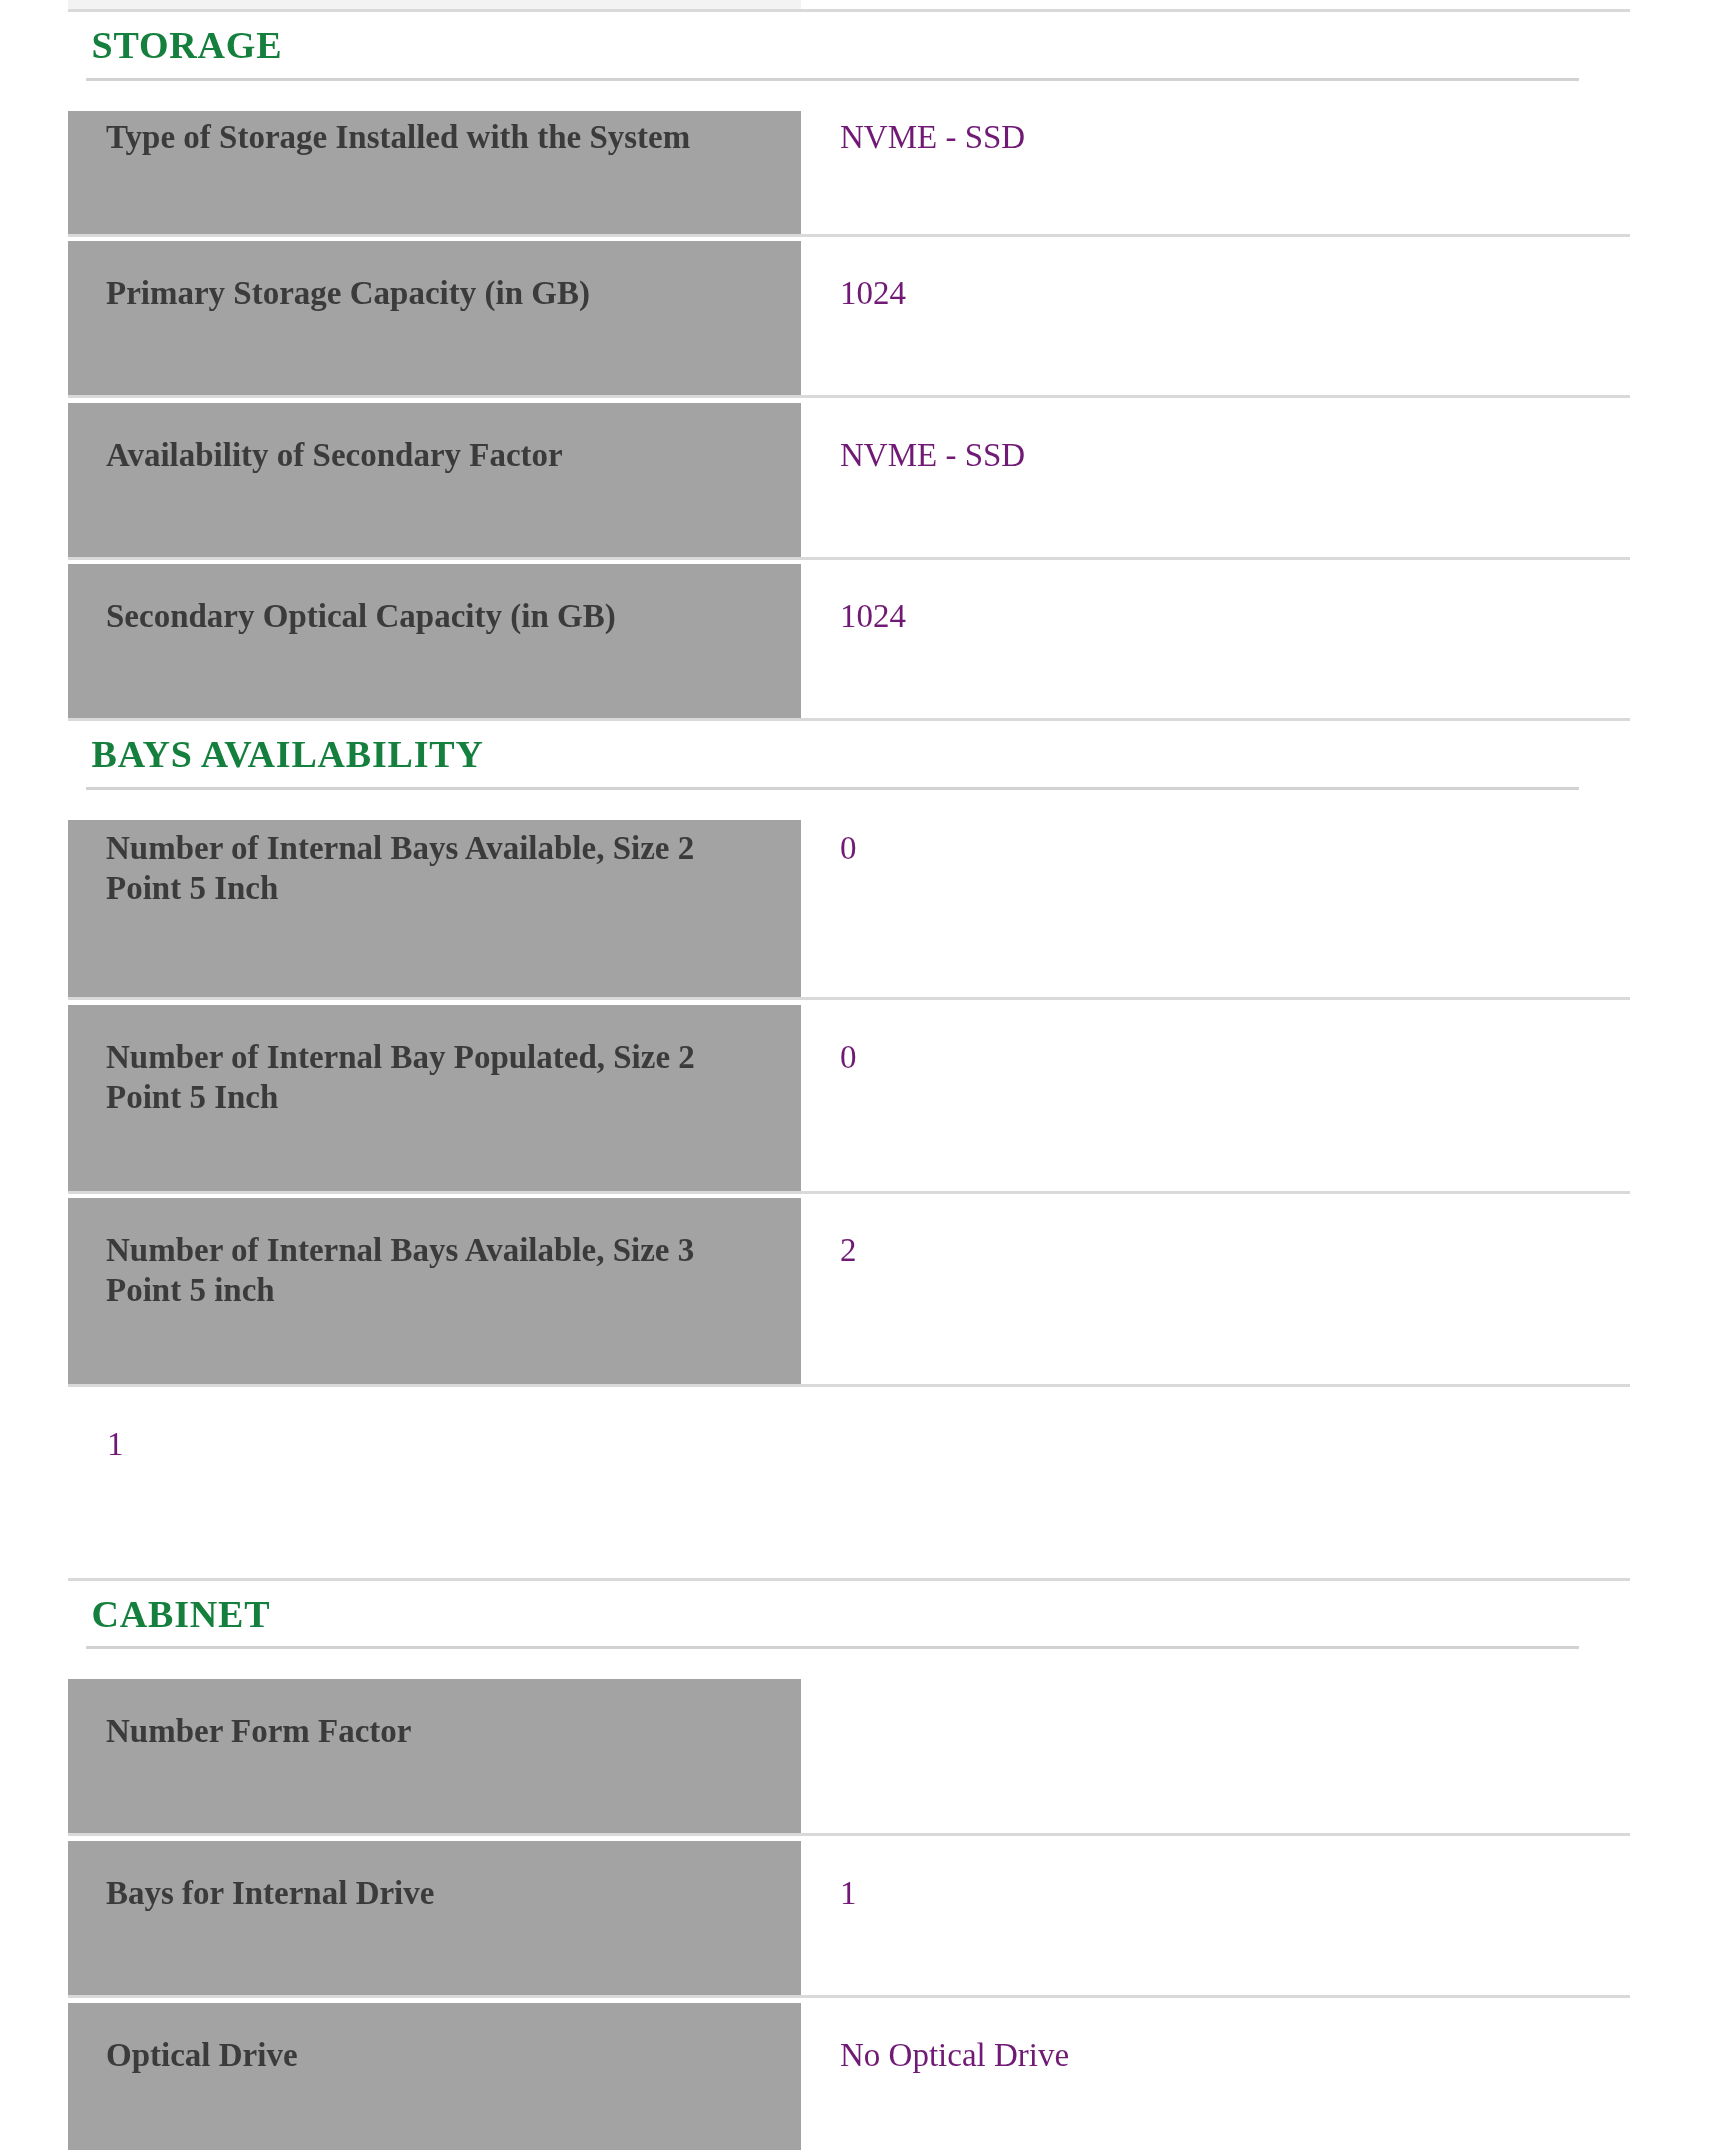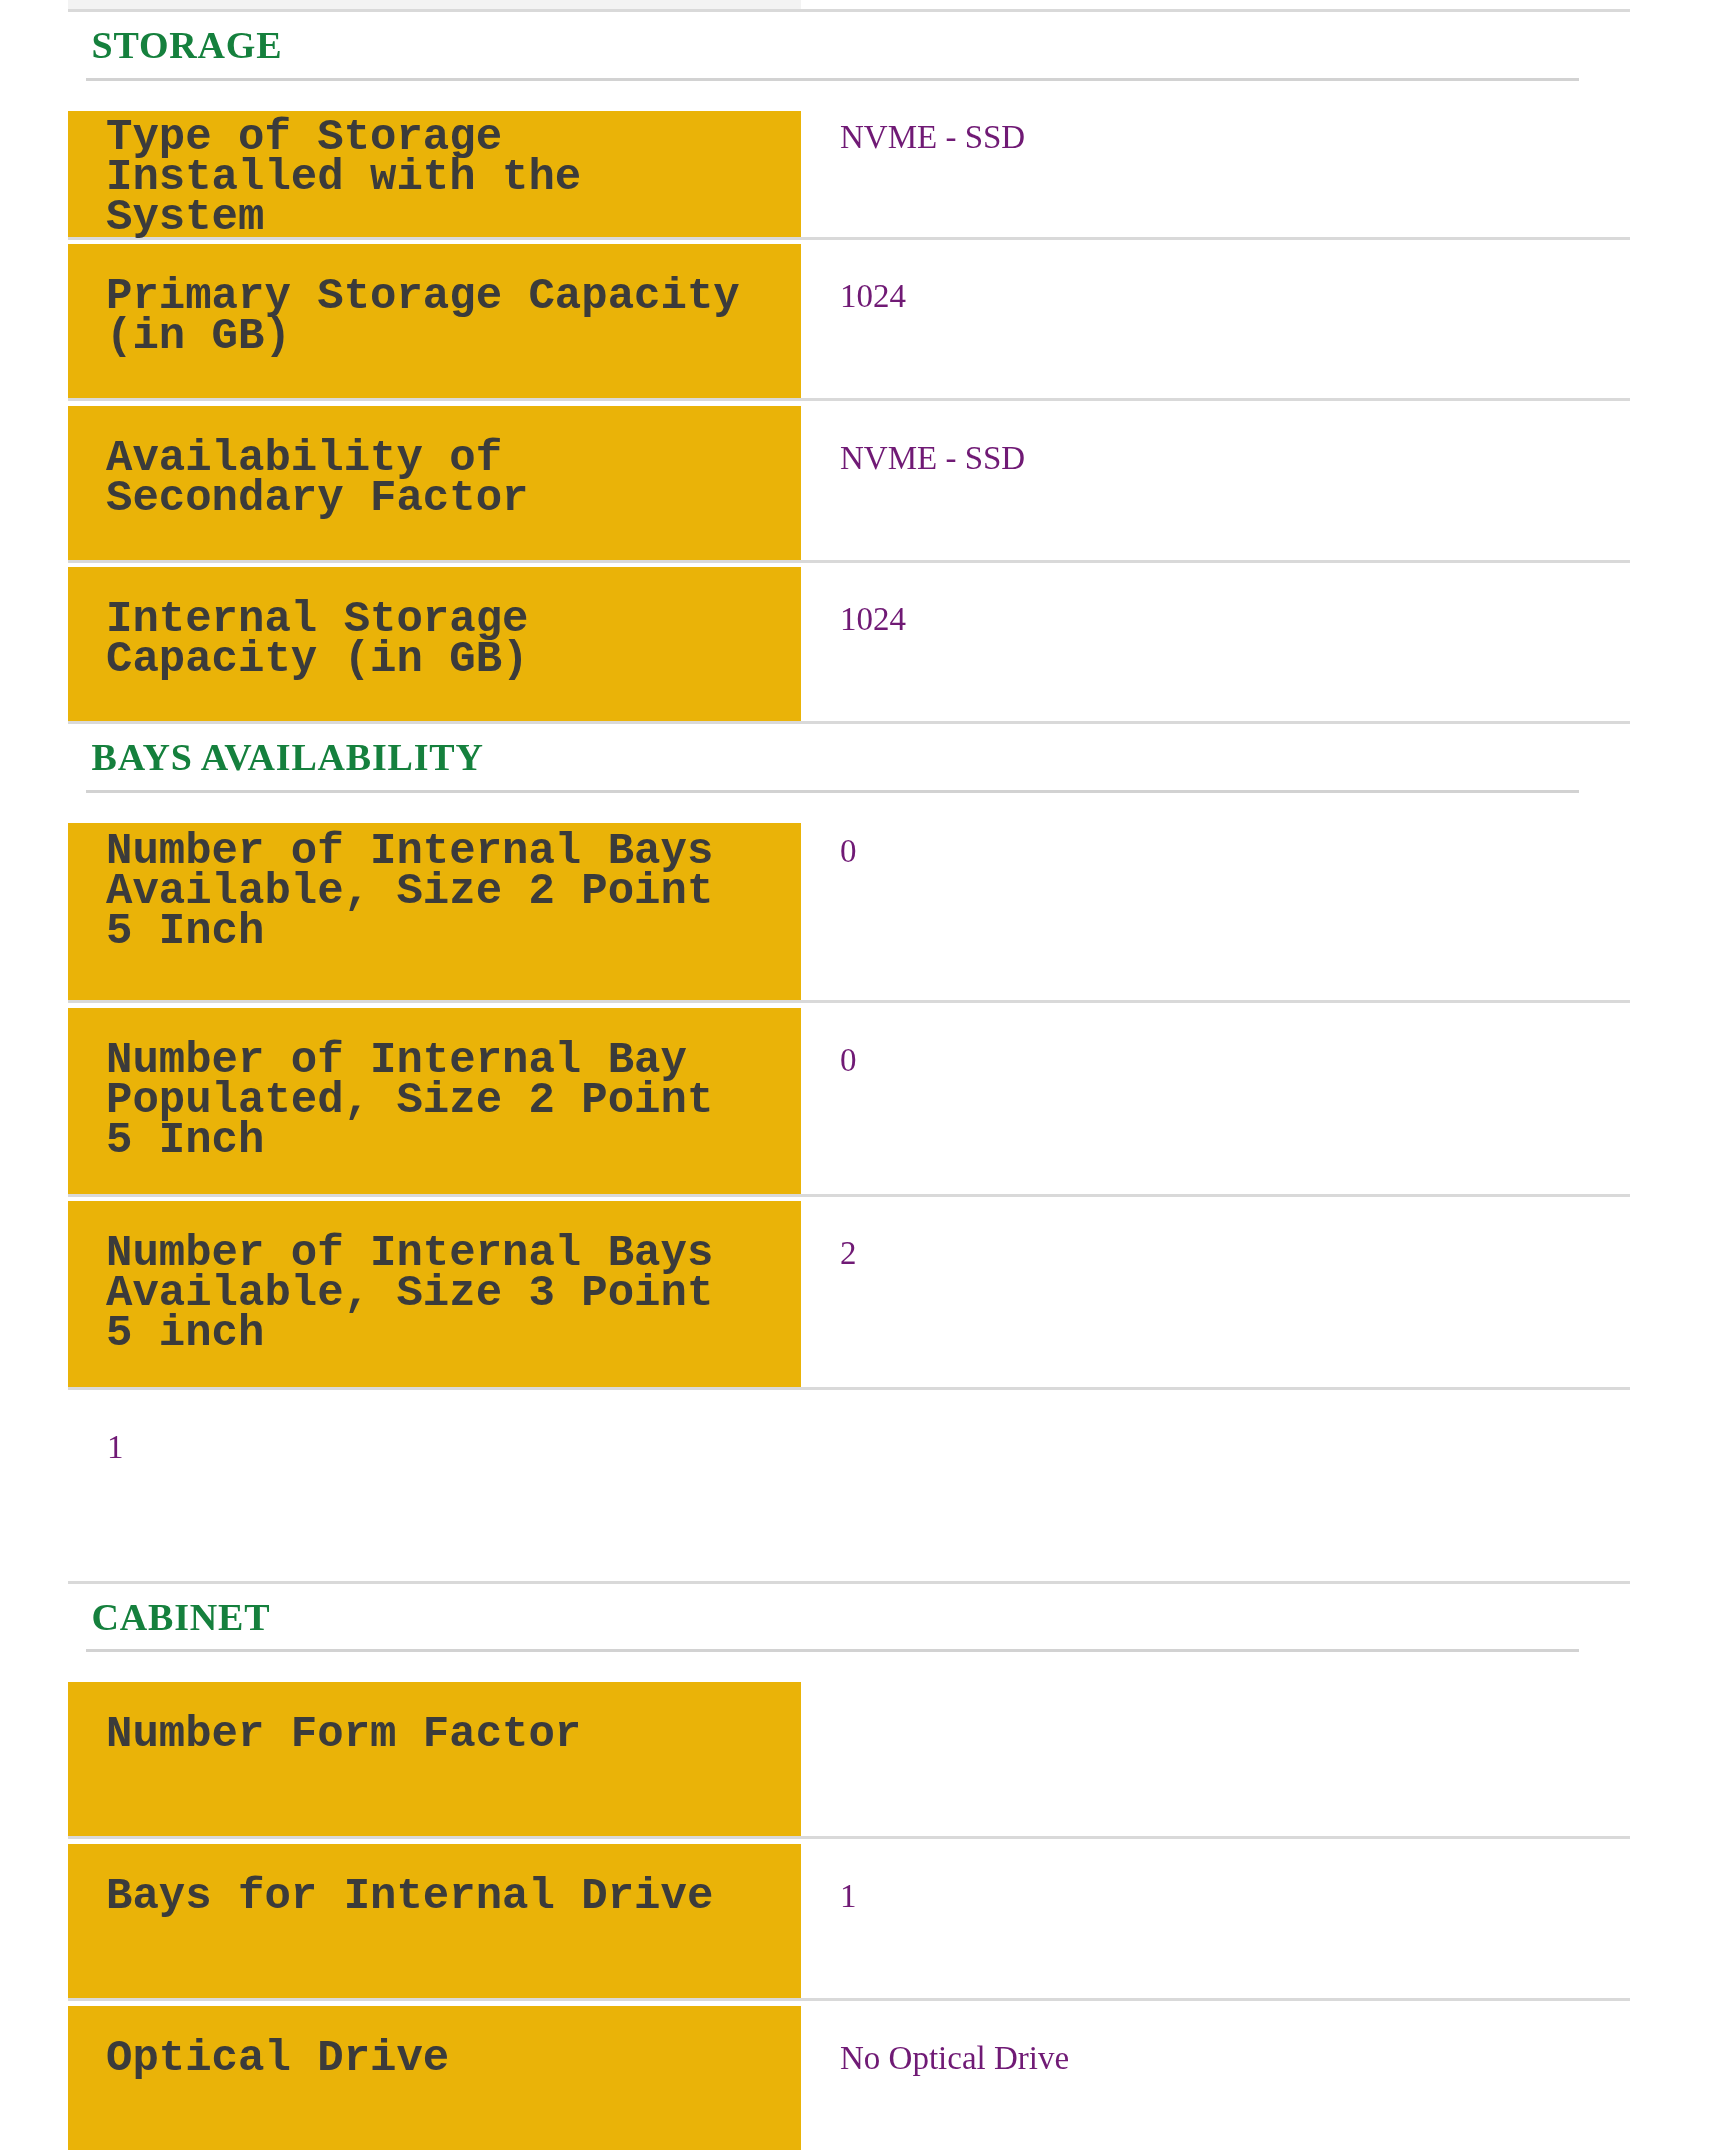--- a/index.html
+++ b/index.html
@@ -24,27 +24,26 @@
     display: flex;
     border-bottom: 3px solid #d9d9d9;
     min-height: 157px;
     box-sizing: border-box;
   }
   .spec-row + .spec-row { margin-top: 4.6px; }
 
   .label-cell {
     width: 733px;
     box-sizing: border-box;
-    background: #eab308;
+    background: #a3a3a3;
     padding: 32px 40px 0 38px;
-    font-size: 44px;
+    font-size: 33px;
     line-height: 40px;
     font-weight: bold;
     color: #3b3b3b;
-    font-family: Liberation Mono, monospace;
   }
   .value-cell {
     flex: 1;
     box-sizing: border-box;
     padding: 32px 15px 0 39px;
     font-size: 33px;
     line-height: 40px;
     color: #701a75;
   }
 
@@ -110,21 +109,21 @@
     <div class="label-cell">Primary Storage Capacity (in GB)</div>
     <div class="value-cell">1024</div>
   </div>
 
   <div class="spec-row">
     <div class="label-cell">Availability of Secondary Factor</div>
     <div class="value-cell">NVME - SSD</div>
   </div>
 
   <div class="spec-row">
-    <div class="label-cell">Internal Storage Capacity (in GB)</div>
+    <div class="label-cell">Secondary Optical Capacity (in GB)</div>
     <div class="value-cell">1024</div>
   </div>
 </div>
   </section>
 
   <section class="spec-section sec-bays">
     <h2 class="section-title">BAYS AVAILABILITY</h2>
     <div class="section-rule"></div>
     <div class="rows">
   <div class="spec-row">

